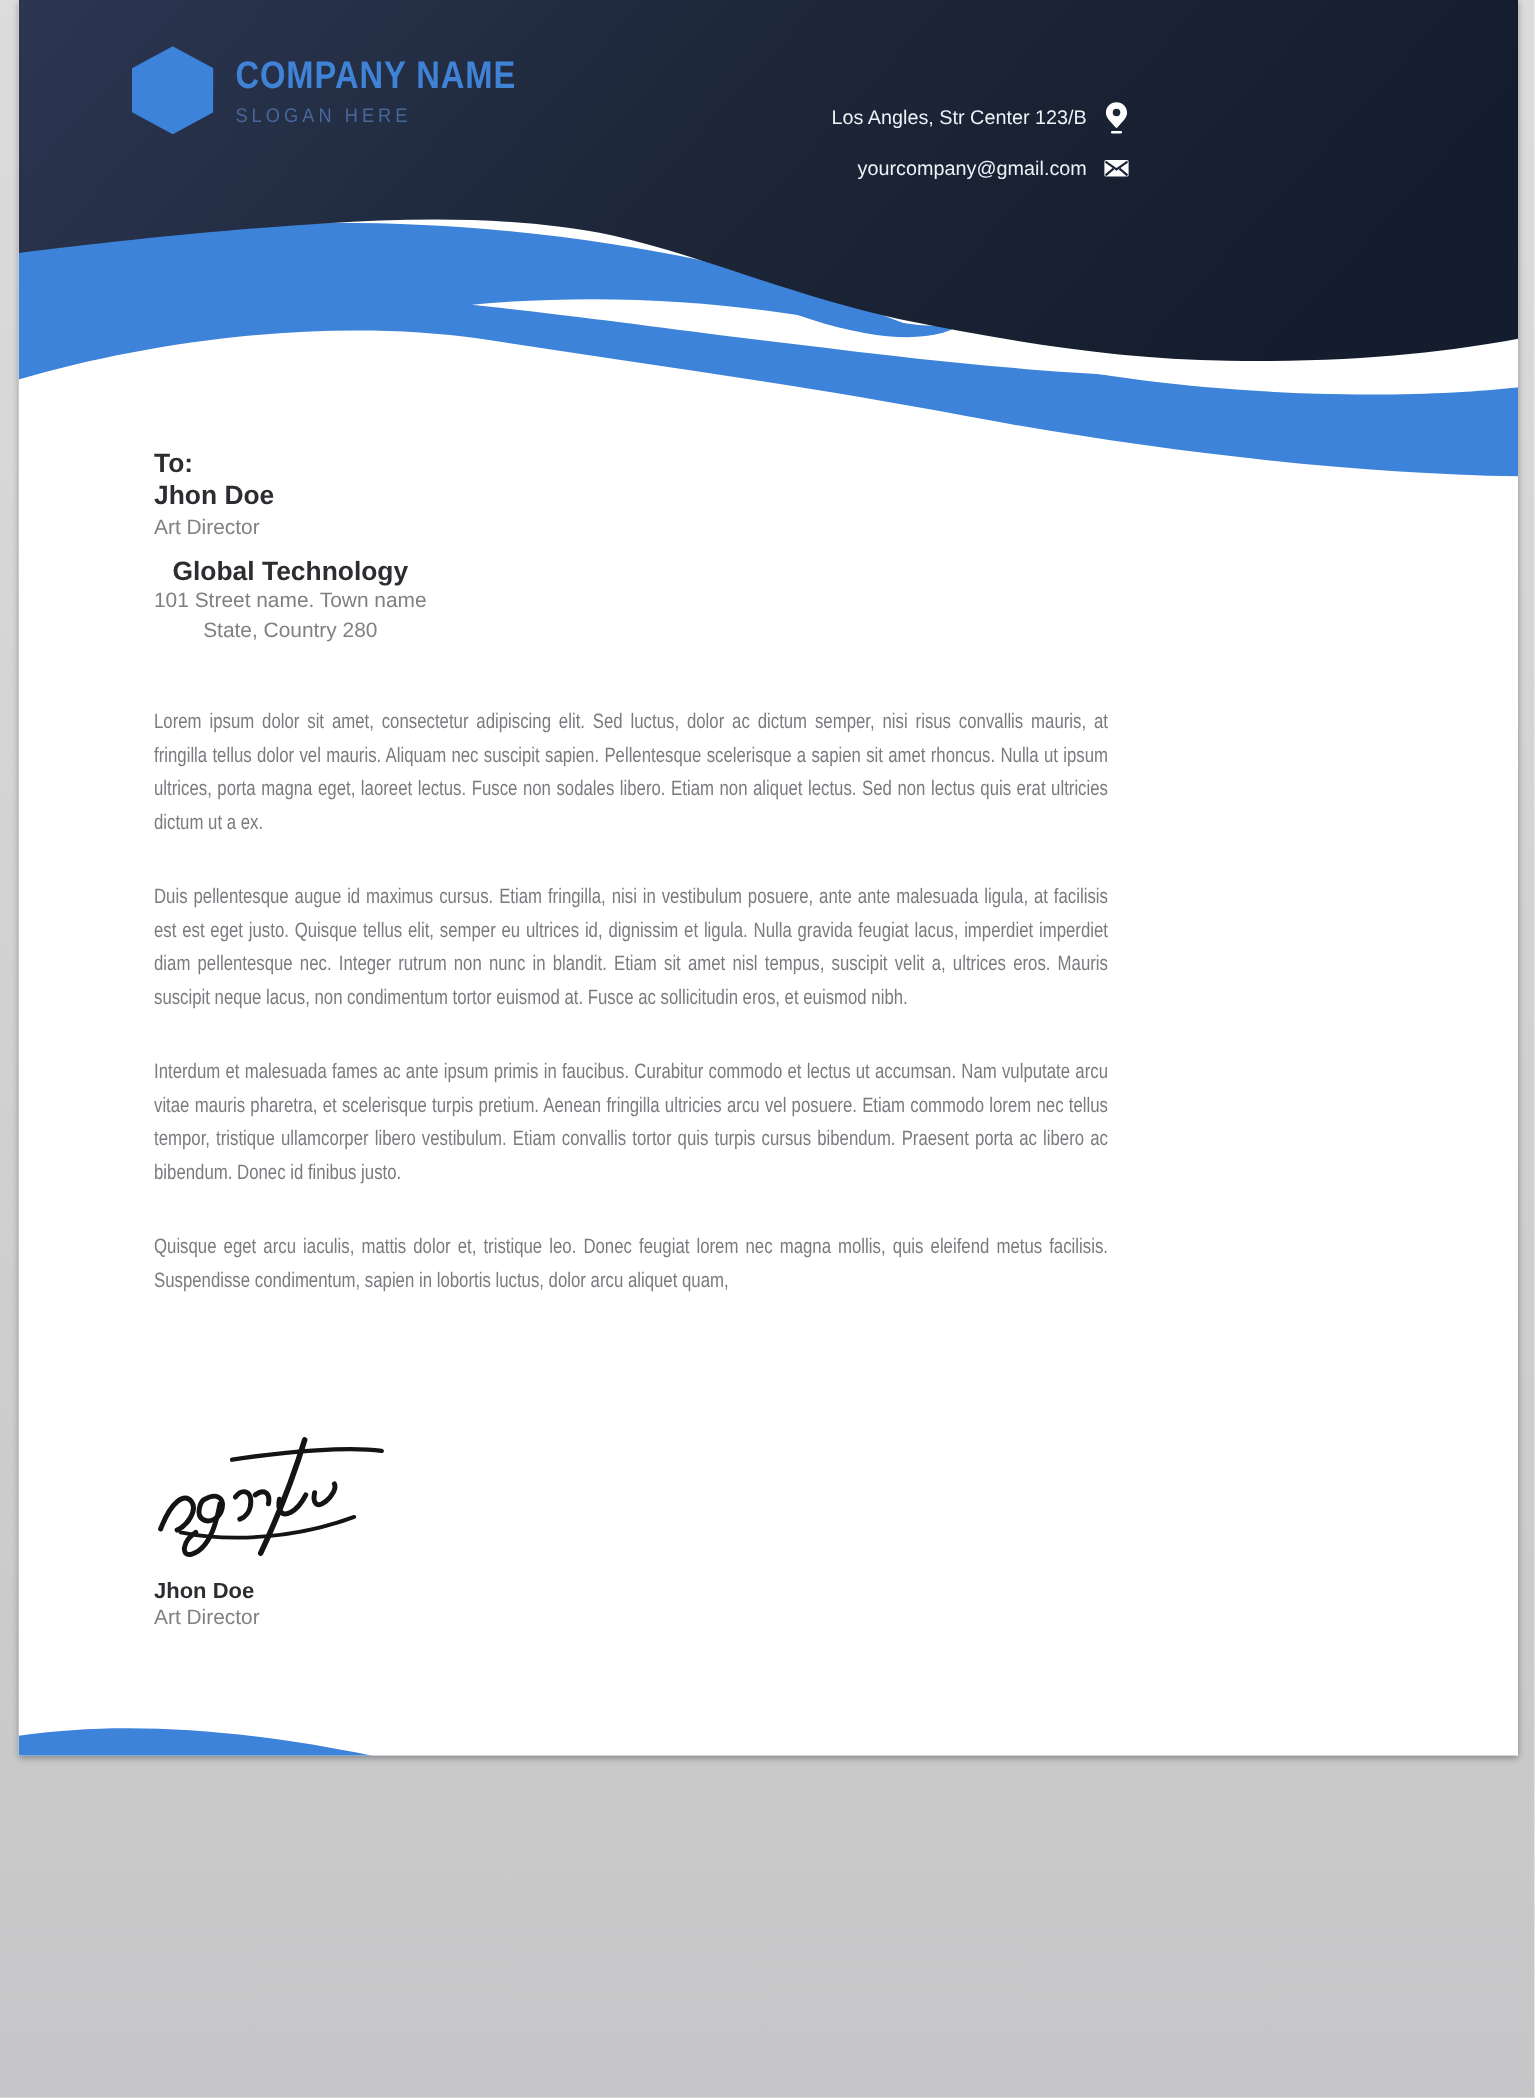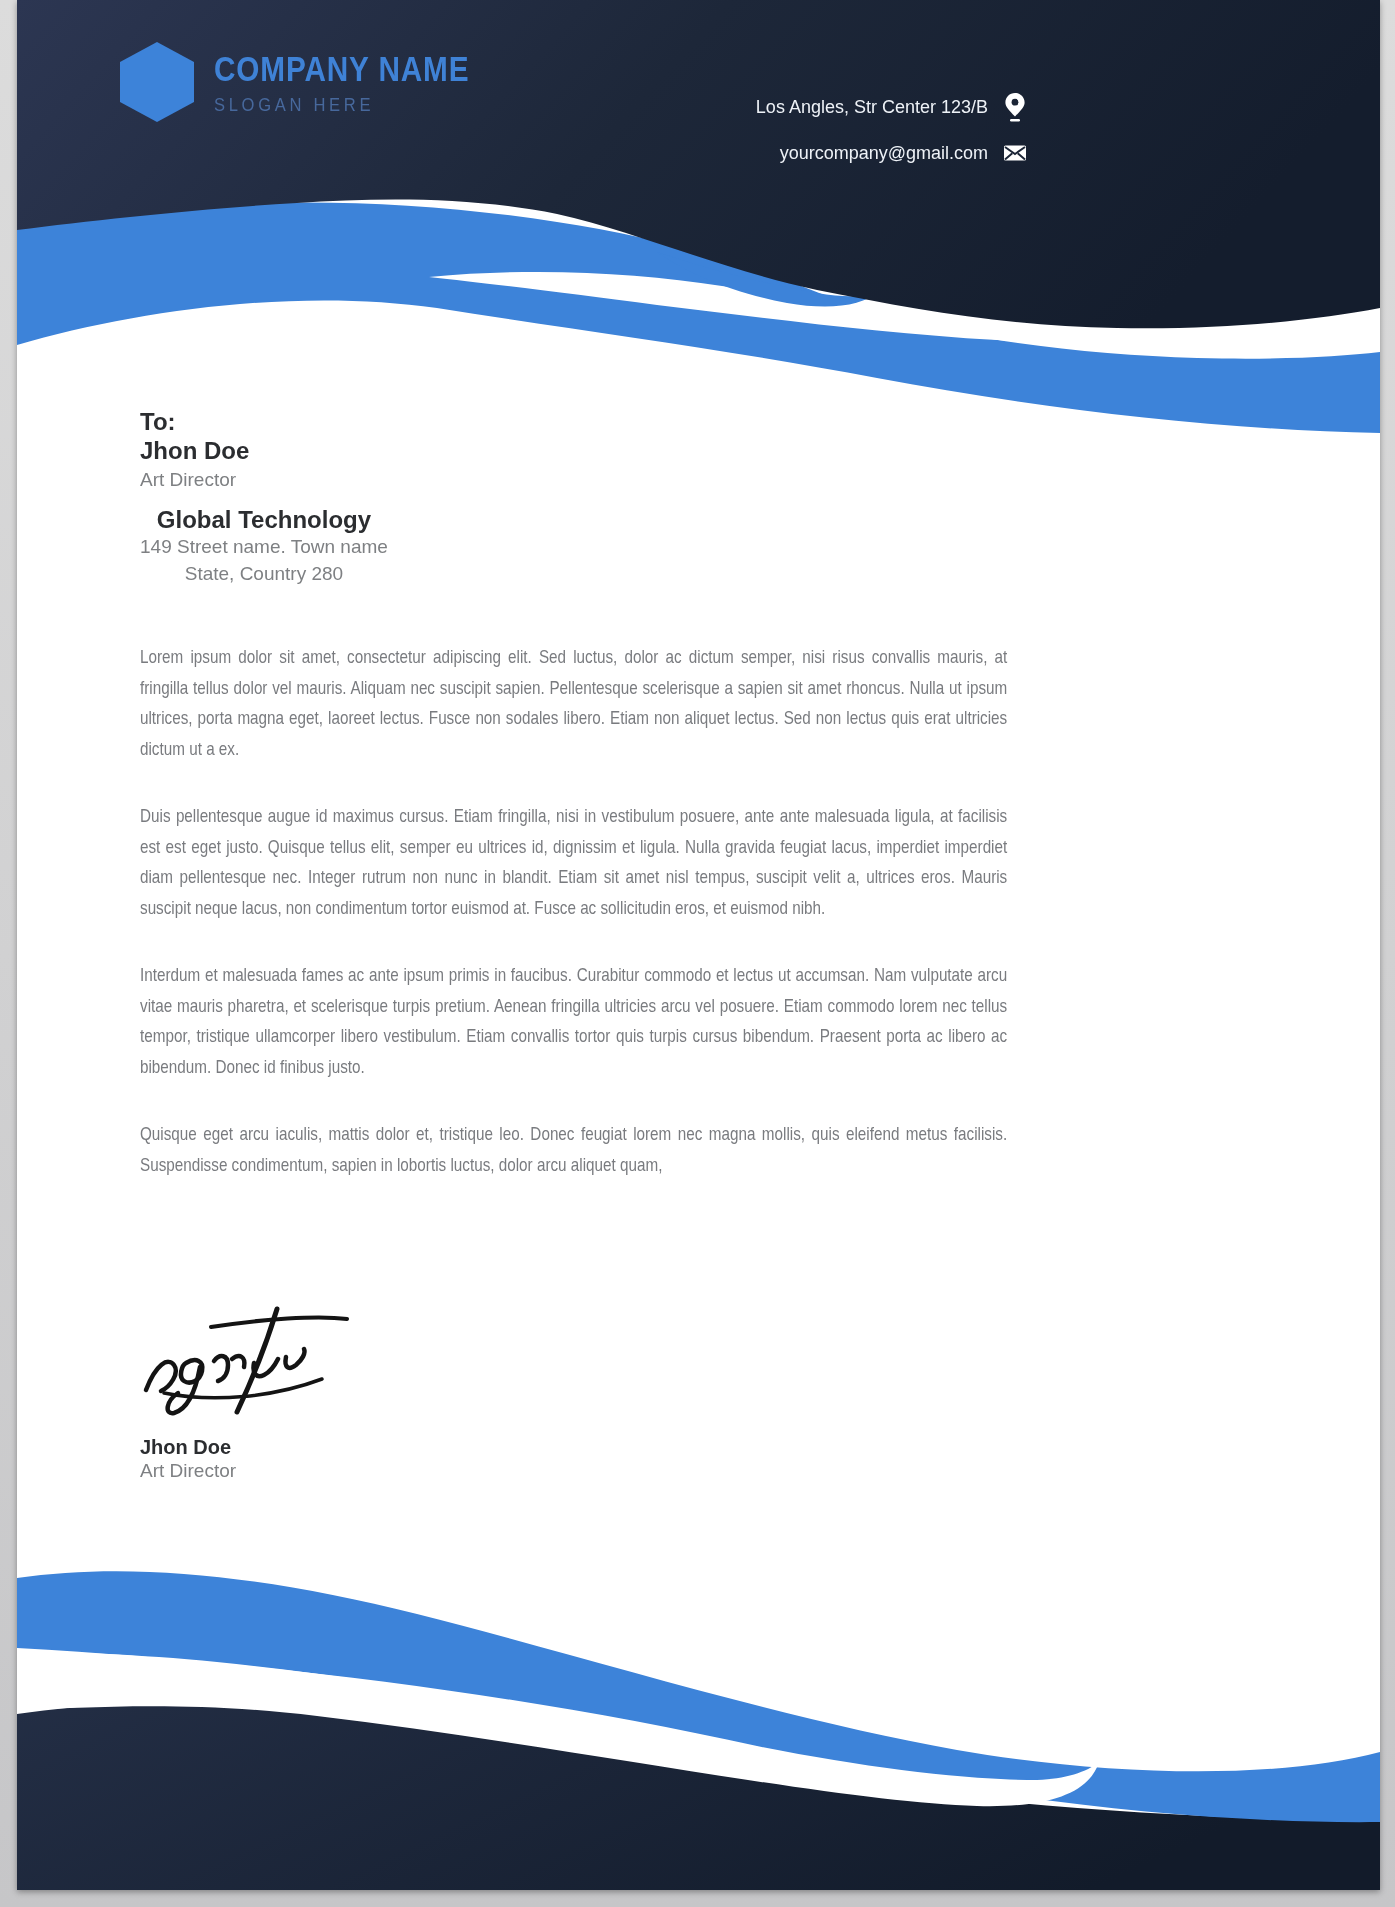--- a/index.html
+++ b/index.html
@@ -4,21 +4,21 @@
 <style>
   * { margin:0; padding:0; box-sizing:border-box; }
   html,body { width:1395px; height:1907px; }
   body {
     background: linear-gradient(to bottom, #dcdcdc, #c6c6c8);
     font-family: "Liberation Sans", sans-serif;
     position: relative;
     overflow: hidden;
   }
   .page {
-    position:absolute; left:17px; top:0; width:1363px; height:1890px;
+    position:absolute; left:17px; top:0; width:1363px; height:1596px;
     background:#ffffff;
     box-shadow: 0 2px 6px rgba(0,0,0,.35);
     overflow:hidden;
   }
   .header-wave, .footer-wave { position:absolute; left:0; display:block; }
   .header-wave { top:0; }
   .footer-wave { top:1540px; }
 
   
   .logo-row { position:absolute; top:42px; left:103px; display:flex; align-items:center; gap:20px; }
@@ -143,21 +143,21 @@
   </div>
 
   <div class="recipient">
     <div class="bold-line">To:</div>
     <div class="bold-line">Jhon Doe</div>
     <div class="gray-line">Art Director</div>
   </div>
 
   <div class="company-block">
     <div class="bold-line">Global Technology</div>
-    <div class="gray-line">149 Street name. Town name</div>
+    <div class="gray-line">101 Street name. Town name</div>
     <div class="gray-line">State, Country 280</div>
   </div>
 
   <div class="letter-body">
     <p>Lorem ipsum dolor sit amet, consectetur adipiscing elit. Sed luctus, dolor ac dictum semper, nisi risus convallis mauris, at fringilla tellus dolor vel mauris. Aliquam nec suscipit sapien. Pellentesque scelerisque a sapien sit amet rhoncus. Nulla ut ipsum ultrices, porta magna eget, laoreet lectus. Fusce non sodales libero. Etiam non aliquet lectus. Sed non lectus quis erat ultricies dictum ut a ex.</p>
     <p>Duis pellentesque augue id maximus cursus. Etiam fringilla, nisi in vestibulum posuere, ante ante malesuada ligula, at facilisis est est eget justo. Quisque tellus elit, semper eu ultrices id, dignissim et ligula. Nulla gravida feugiat lacus, imperdiet imperdiet diam pellentesque nec. Integer rutrum non nunc in blandit. Etiam sit amet nisl tempus, suscipit velit a, ultrices eros. Mauris suscipit neque lacus, non condimentum tortor euismod at. Fusce ac sollicitudin eros, et euismod nibh.</p>
     <p>Interdum et malesuada fames ac ante ipsum primis in faucibus. Curabitur commodo et lectus ut accumsan. Nam vulputate arcu vitae mauris pharetra, et scelerisque turpis pretium. Aenean fringilla ultricies arcu vel posuere. Etiam commodo lorem nec tellus tempor, tristique ullamcorper libero vestibulum. Etiam convallis tortor quis turpis cursus bibendum. Praesent porta ac libero ac bibendum. Donec id finibus justo.</p>
     <p> Quisque eget arcu iaculis, mattis dolor et, tristique leo. Donec feugiat lorem nec magna mollis, quis eleifend metus facilisis. Suspendisse condimentum, sapien in lobortis luctus, dolor arcu aliquet quam,</p>
   </div>
 

